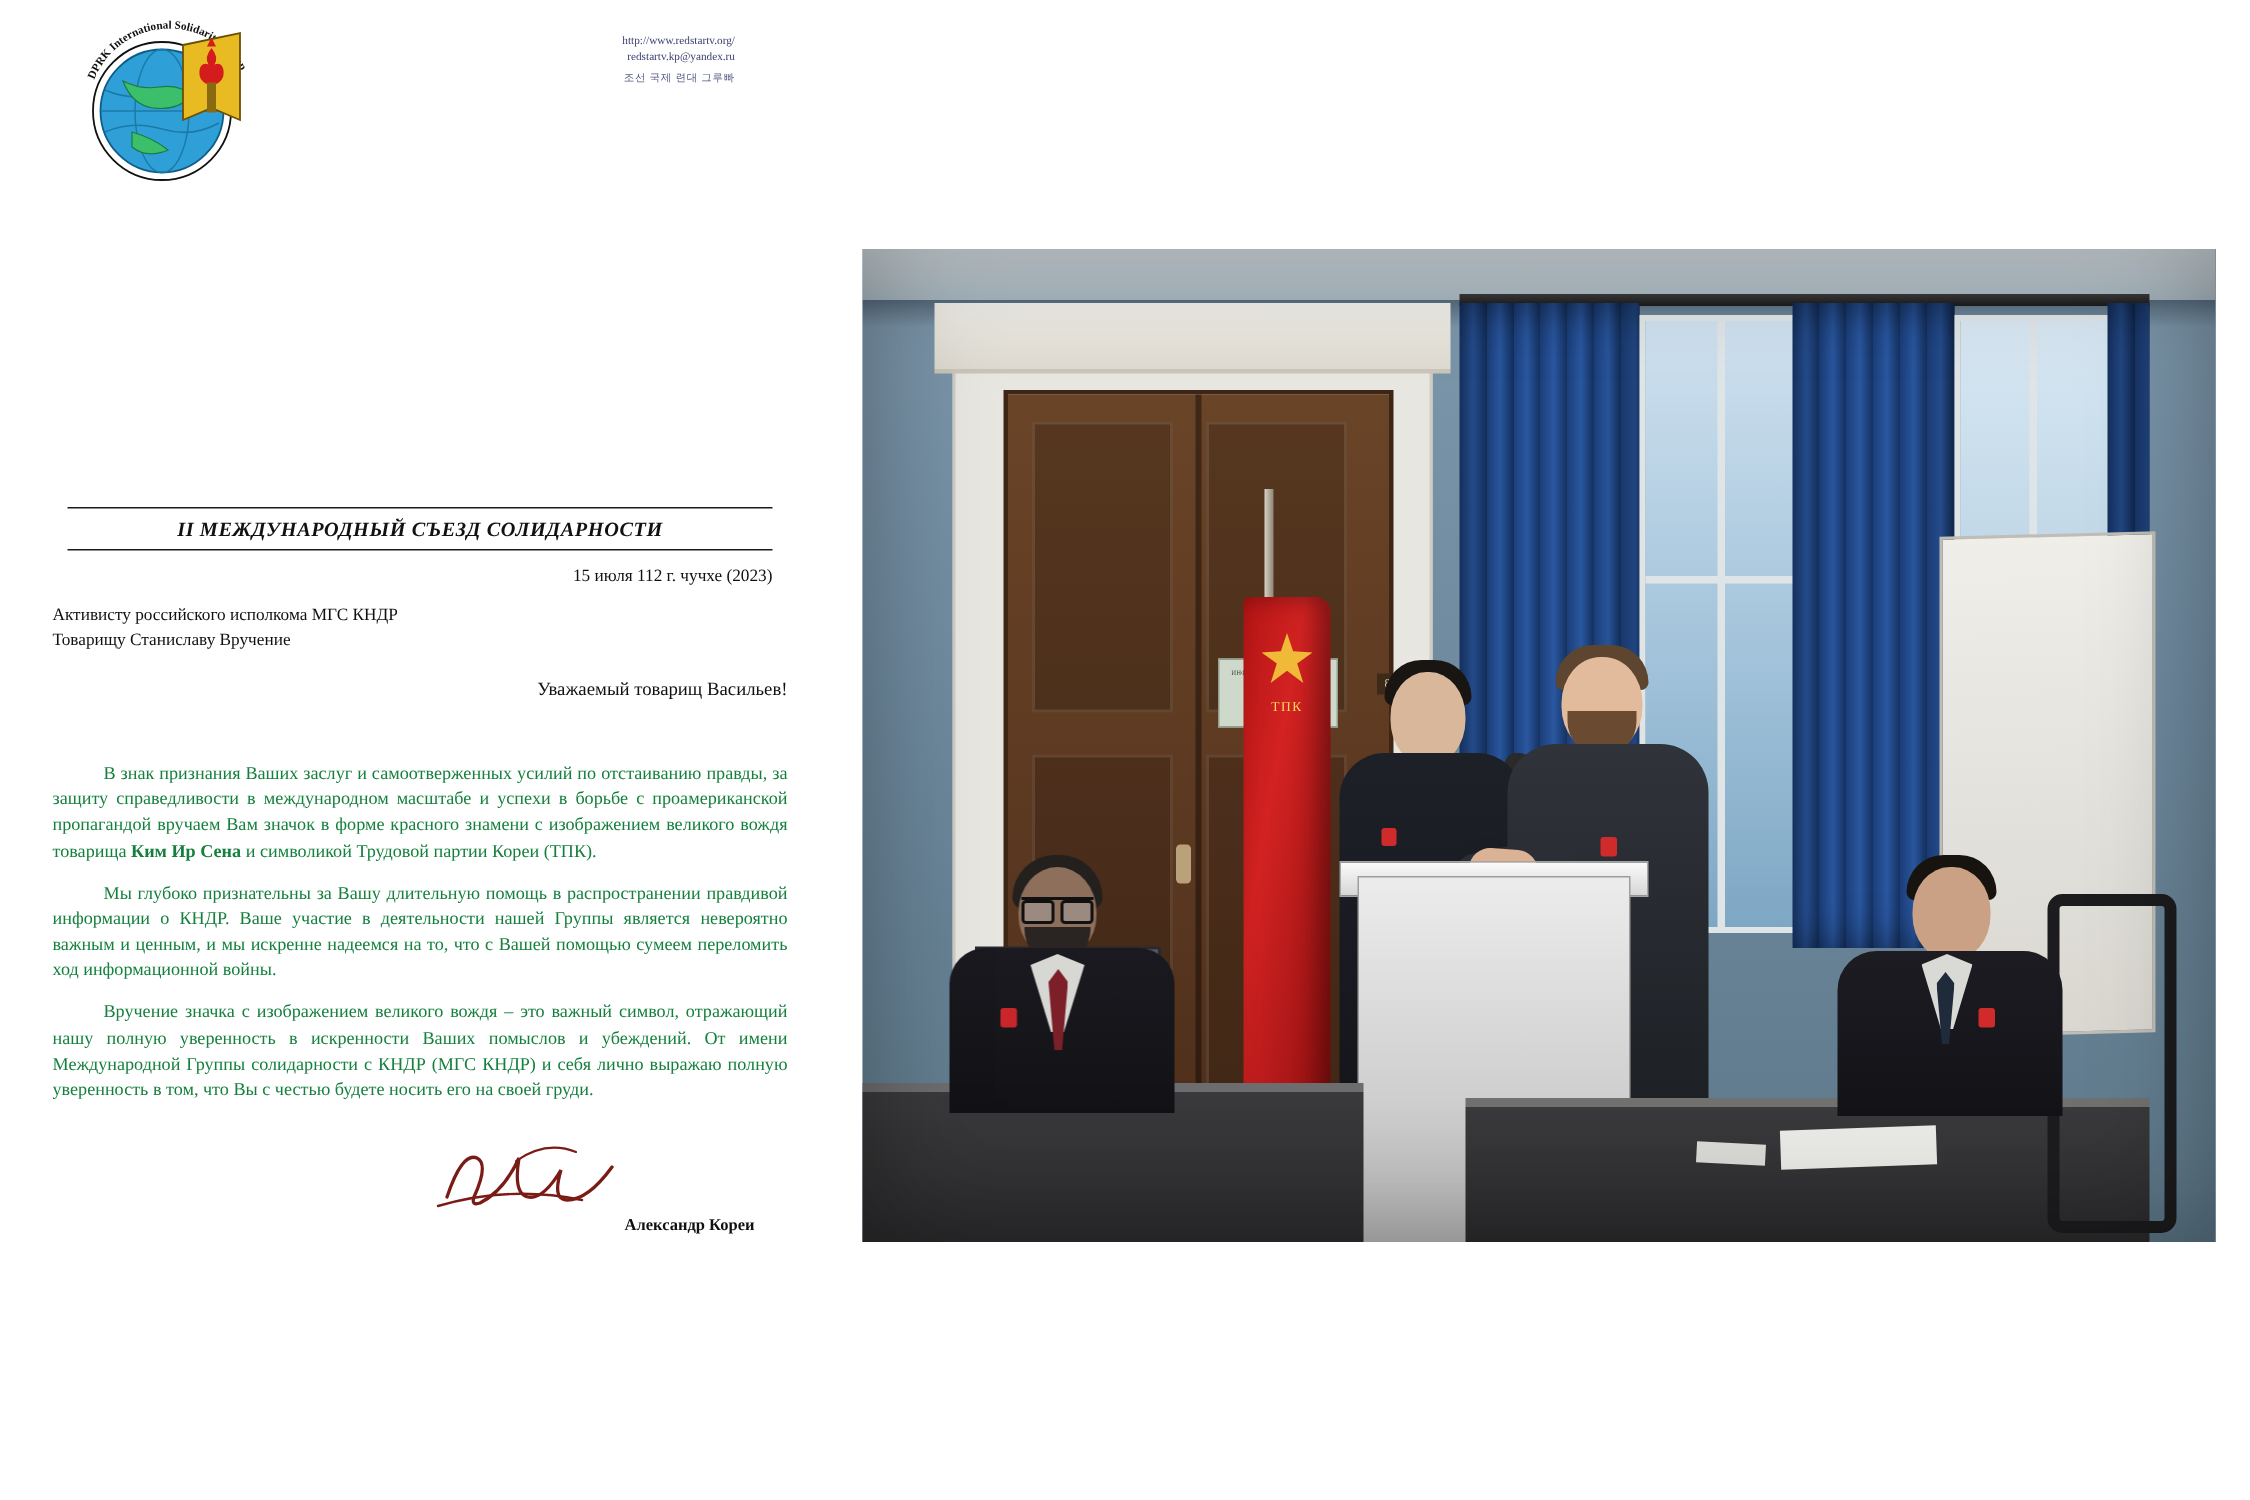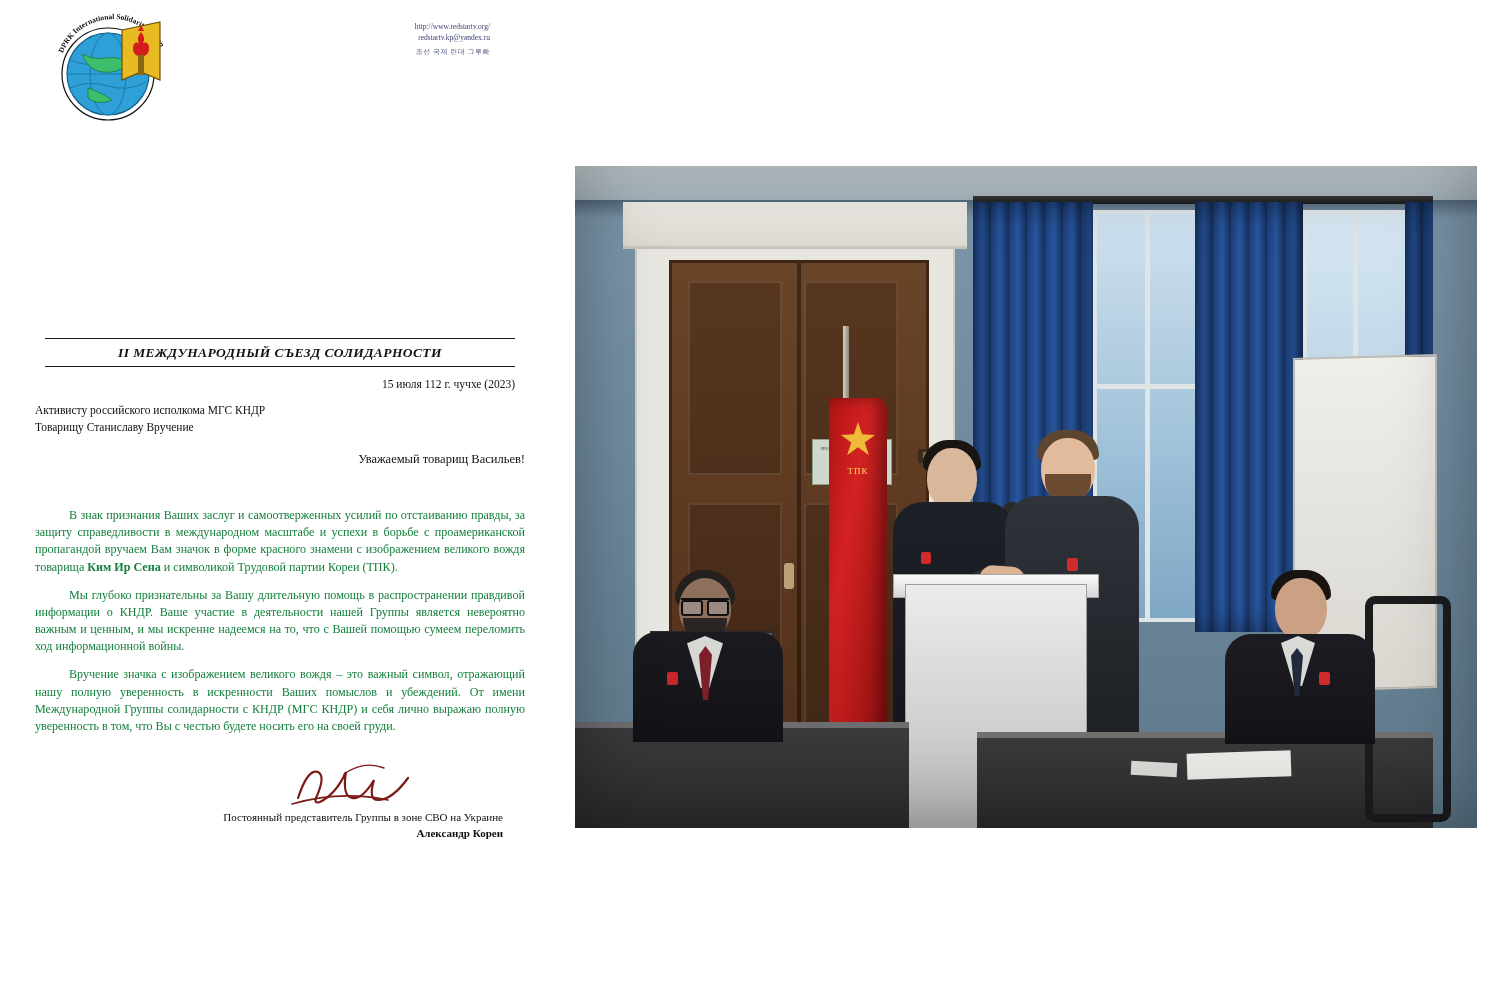--- a/index.html
+++ b/index.html
@@ -582,21 +582,20 @@
 
     <div class="signature-area">
       <div class="sig-mark">
         <svg width="150" height="58" viewBox="0 0 150 58">
           <path d="M8 44 q10 -30 20 -26 q8 4 -2 26 q-2 6 4 4 q16 -8 26 -30 q-4 24 6 26 q10 2 22 -18 q-6 20 4 20 q14 0 30 -22" fill="none" stroke="#7a1b16" stroke-width="2.2" stroke-linecap="round"></path>
           <path d="M2 50 q48 -14 96 -4" fill="none" stroke="#7a1b16" stroke-width="1.6" stroke-linecap="round"></path>
           <path d="M54 20 q20 -14 40 -6" fill="none" stroke="#7a1b16" stroke-width="1.4" stroke-linecap="round"></path>
         </svg>
       </div>
       <div class="sig-lines">
-        <div>Постоянный представитель Группы в зоне СВО на Украине</div>
         <div class="name">Александр Кореи</div>
       </div>
     </div>
   </div>
 
   <div class="photo">
     <div class="wall"></div>
     <div class="wall-band"></div>
     <div class="ceiling-shadow"></div>
 

